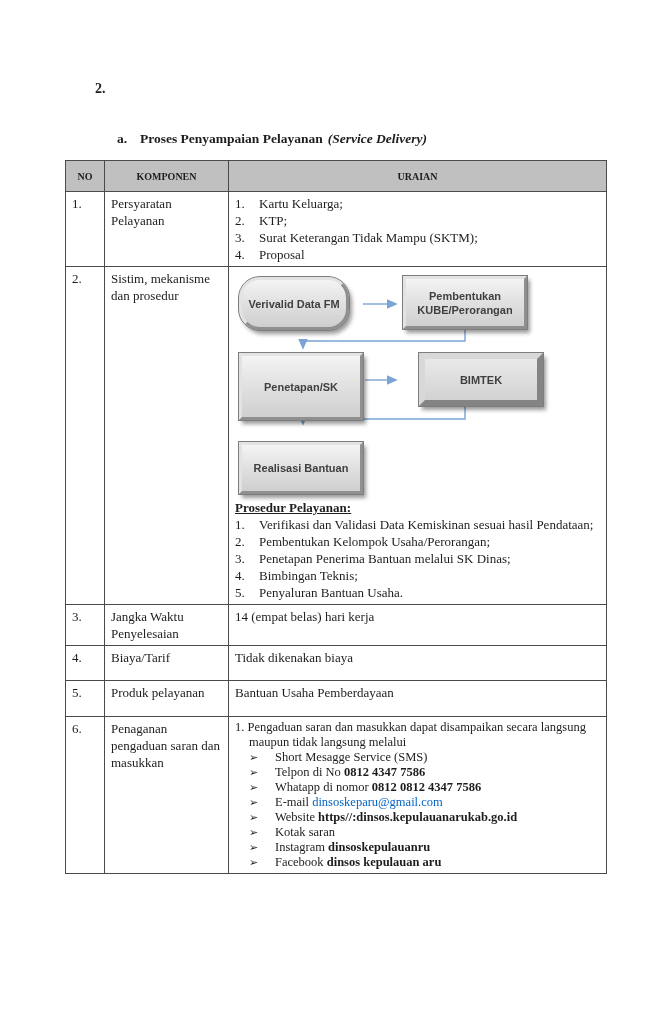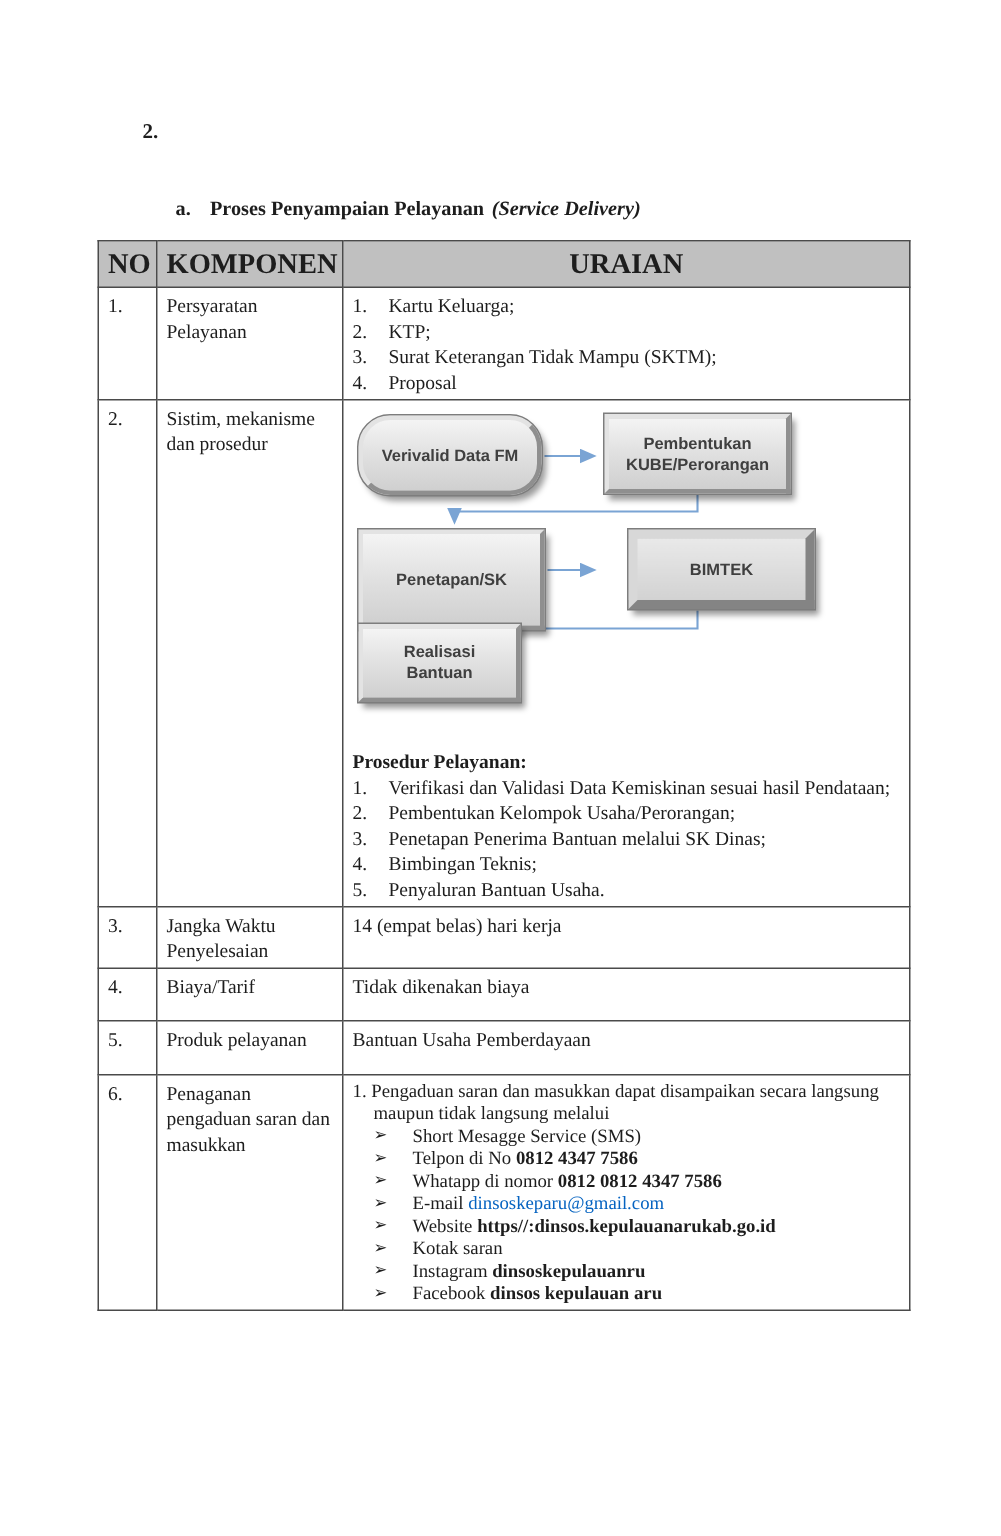--- a/index.html
+++ b/index.html
@@ -34,21 +34,21 @@
   table.std col.c-no   { width:39px; }
   table.std col.c-komp { width:124px; }
   table.std col.c-urai { width:378px; }
   table.std th, table.std td {
     border:1px solid var(--border,#4a4a4a);
     vertical-align:top; padding:3px 6px;
   }
   table.std thead th {
     background:var(--header-bg,#c0c0c0);
     font-weight:bold; text-align:center;
-    height:24px; vertical-align:middle; font-size:19px;
+    height:24px; vertical-align:middle; font-size:10px;
   }
   td.no-cell { padding-left:9px; }
   tr.r1 td { height:66px; }
   tr.r2 td { height:328px; }
   tr.r3 td { height:29px; }
   tr.r4 td { height:28px; }
   tr.r5 td { height:29px; }
   tr.r6 td { height:142px; }
 
   
@@ -64,29 +64,29 @@
   .fc-box {
     position:absolute; box-sizing:border-box;
     display:flex; align-items:center; justify-content:center; text-align:center;
     font-family:"Liberation Sans", sans-serif; font-weight:bold;
     font-size:11px; line-height:14px; color:#3f3f3f;
     background:linear-gradient(180deg,#f4f4f4 0%,#e2e2e2 45%,#cfcfcf 100%);
     border:3px outset #e3e3e3; outline:1px solid #7d7d7d;
     box-shadow:3px 4px 4px rgba(0,0,0,0.40);
     padding:2px 6px;
   }
-  .fc-box.b1 { left:4px;   top:5px;   width:122px; height:53px;border-radius:21px; }
+  .fc-box.b1 { left:4px;   top:5px;   width:110px; height:53px;border-radius:21px; }
   .fc-box.b2 { left:168px; top:4px;   width:124px; height:53px; }
   .fc-box.b3 { left:4px;   top:81px;  width:124px; height:67px; }
   .fc-box.b4 { left:168px; top:81px;  width:124px; height:53px;
                border:6px outset #d8d8d8;
                background:linear-gradient(180deg,#e9e9e9,#d2d2d2);margin-left:16px; }
-  .fc-box.b5 { left:4px;   top:144px; width:108px; height:52px; }
-
-  .prosedur-head { font-weight:bold; margin-top:9px; }
+  .fc-box.b5 { left:4px;   top:170px; width:124px; height:52px; }
+
+  .prosedur-head { font-weight:bold; margin-top:9px;text-decoration:underline; }
 
   
   .r6-content { font-size:12.5px; line-height:15px; }
   .complaint-intro { padding-left:14px; text-indent:-14px; }
   ul.channel-list { margin:0 0 0 14px; padding:0; list-style:none; }
   ul.channel-list li { display:flex; }
   .ch-bullet { flex:0 0 26px; width:26px; font-size:11px; }
   .ch-bold { font-weight:bold; }
   a.ch-link { color:var(--link,#0563c1); cursor:pointer; }
 </style>

